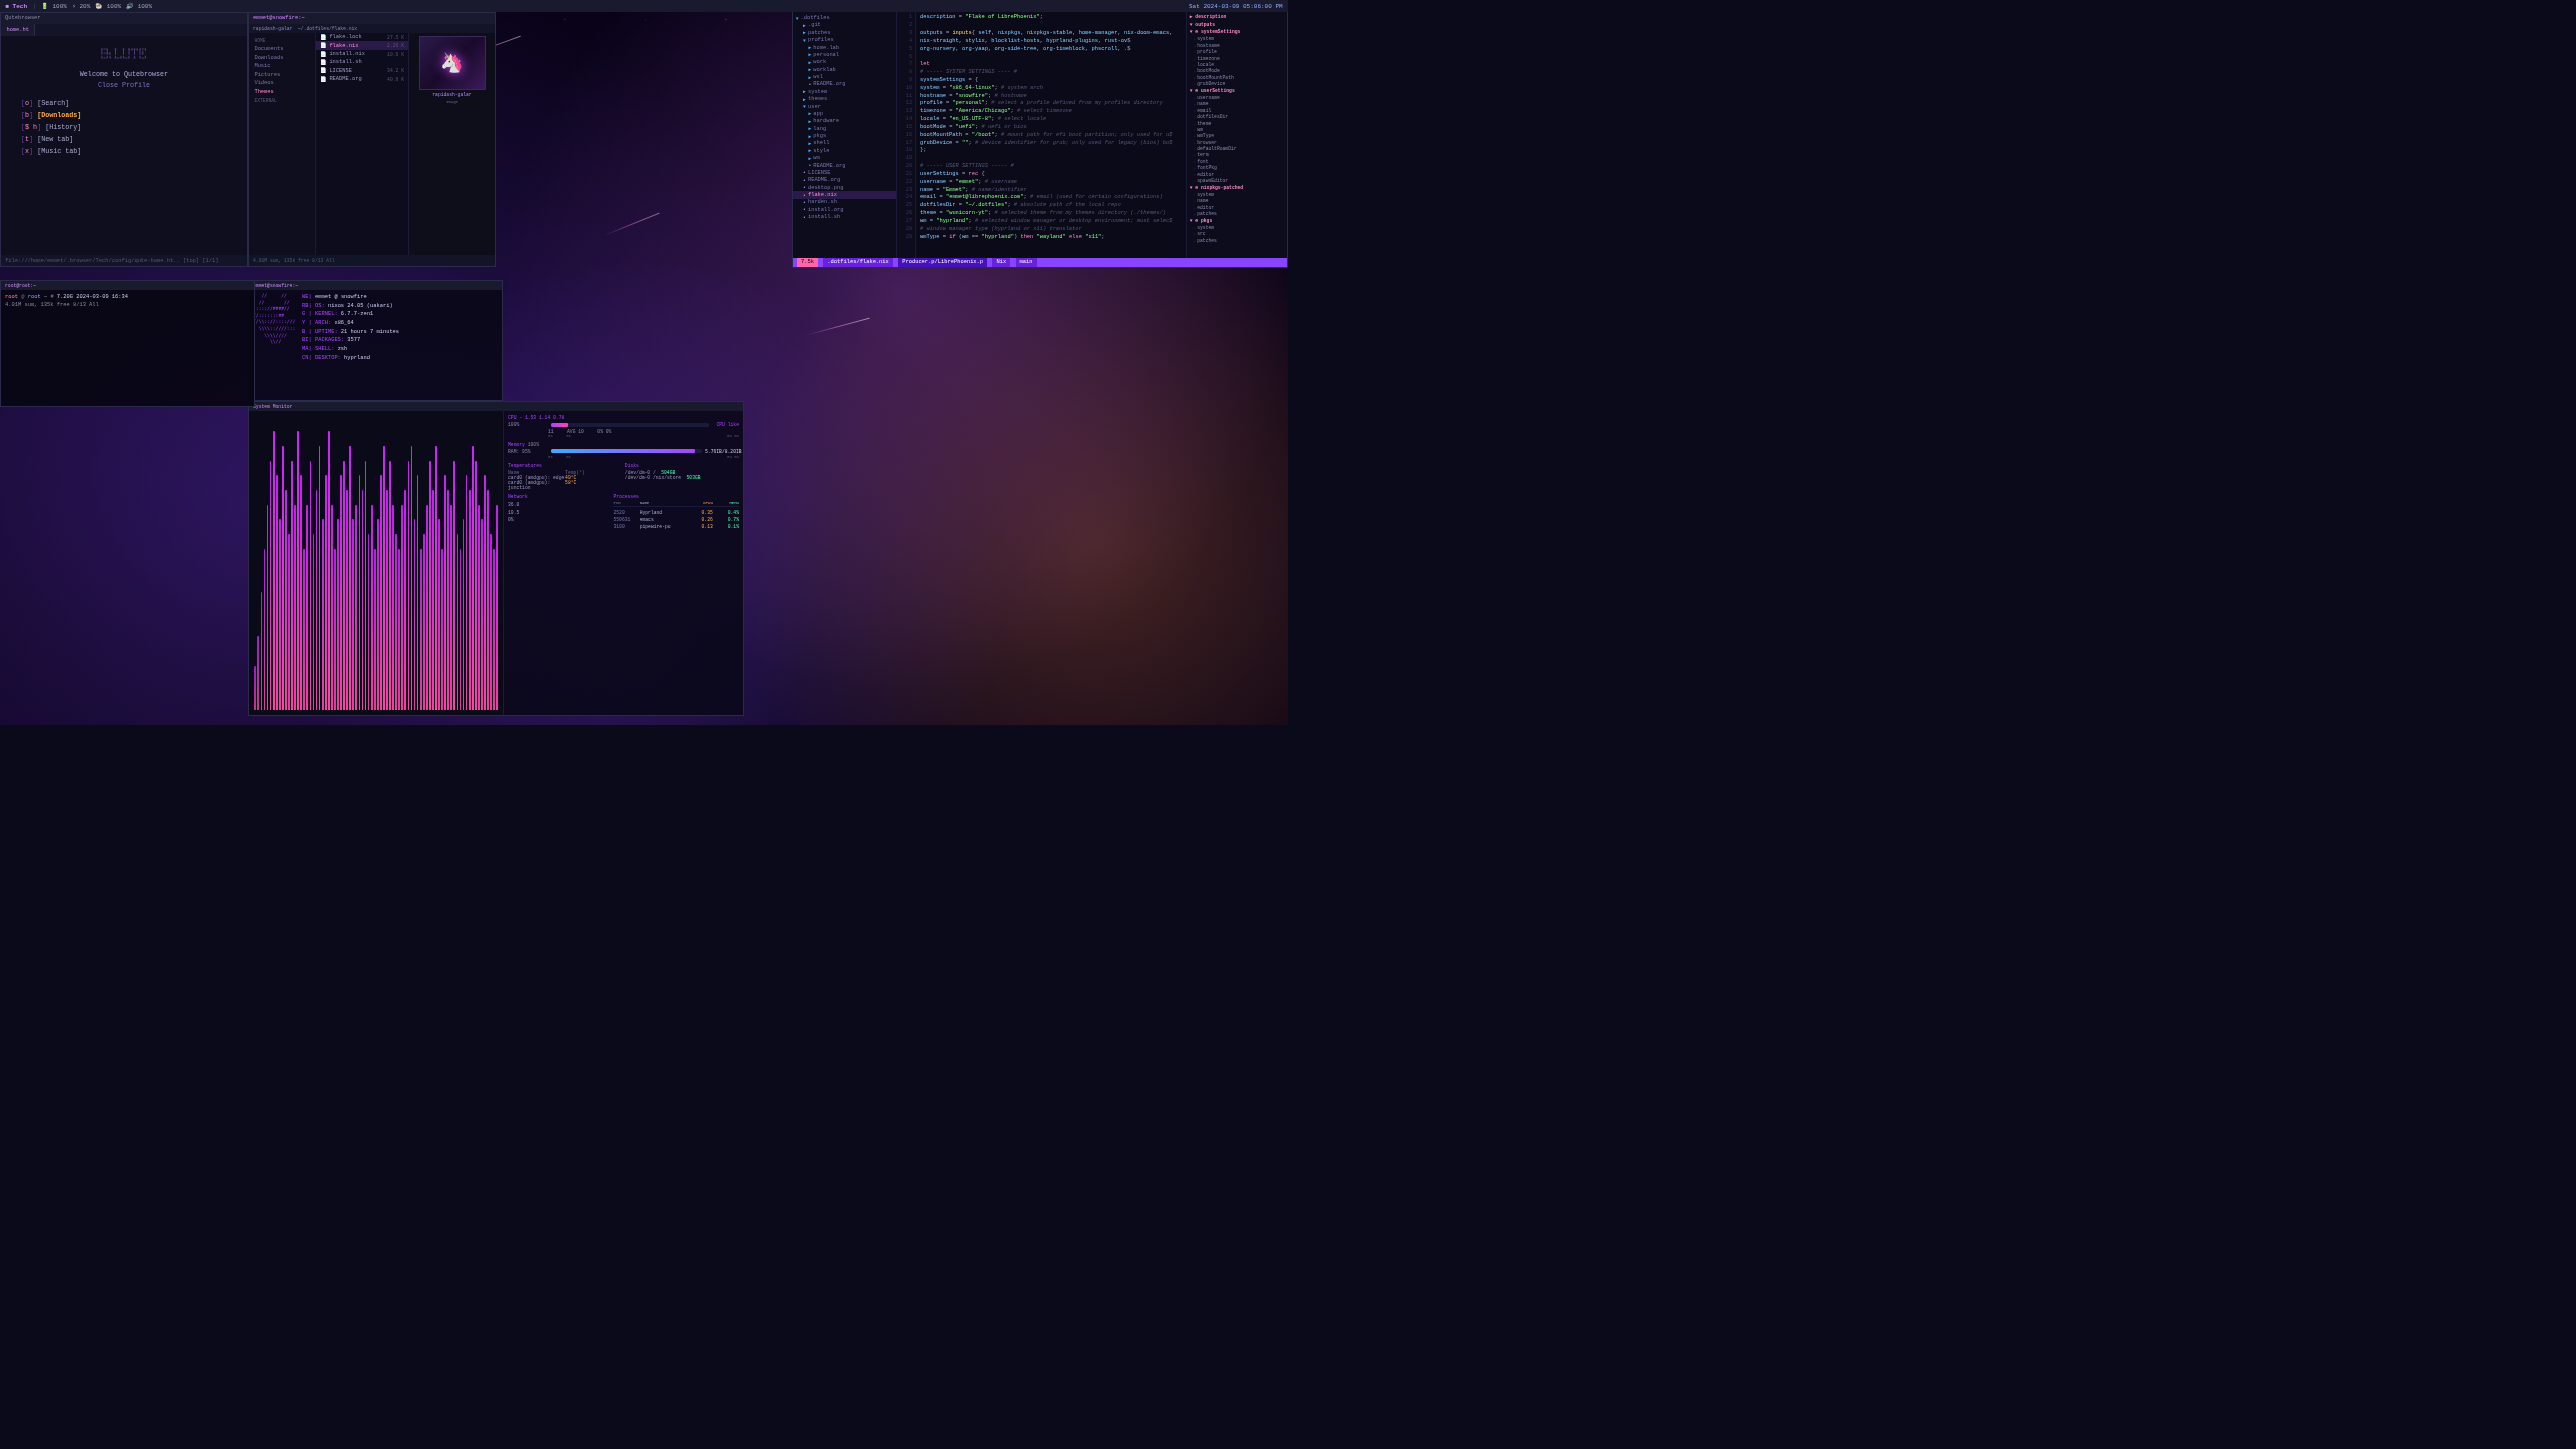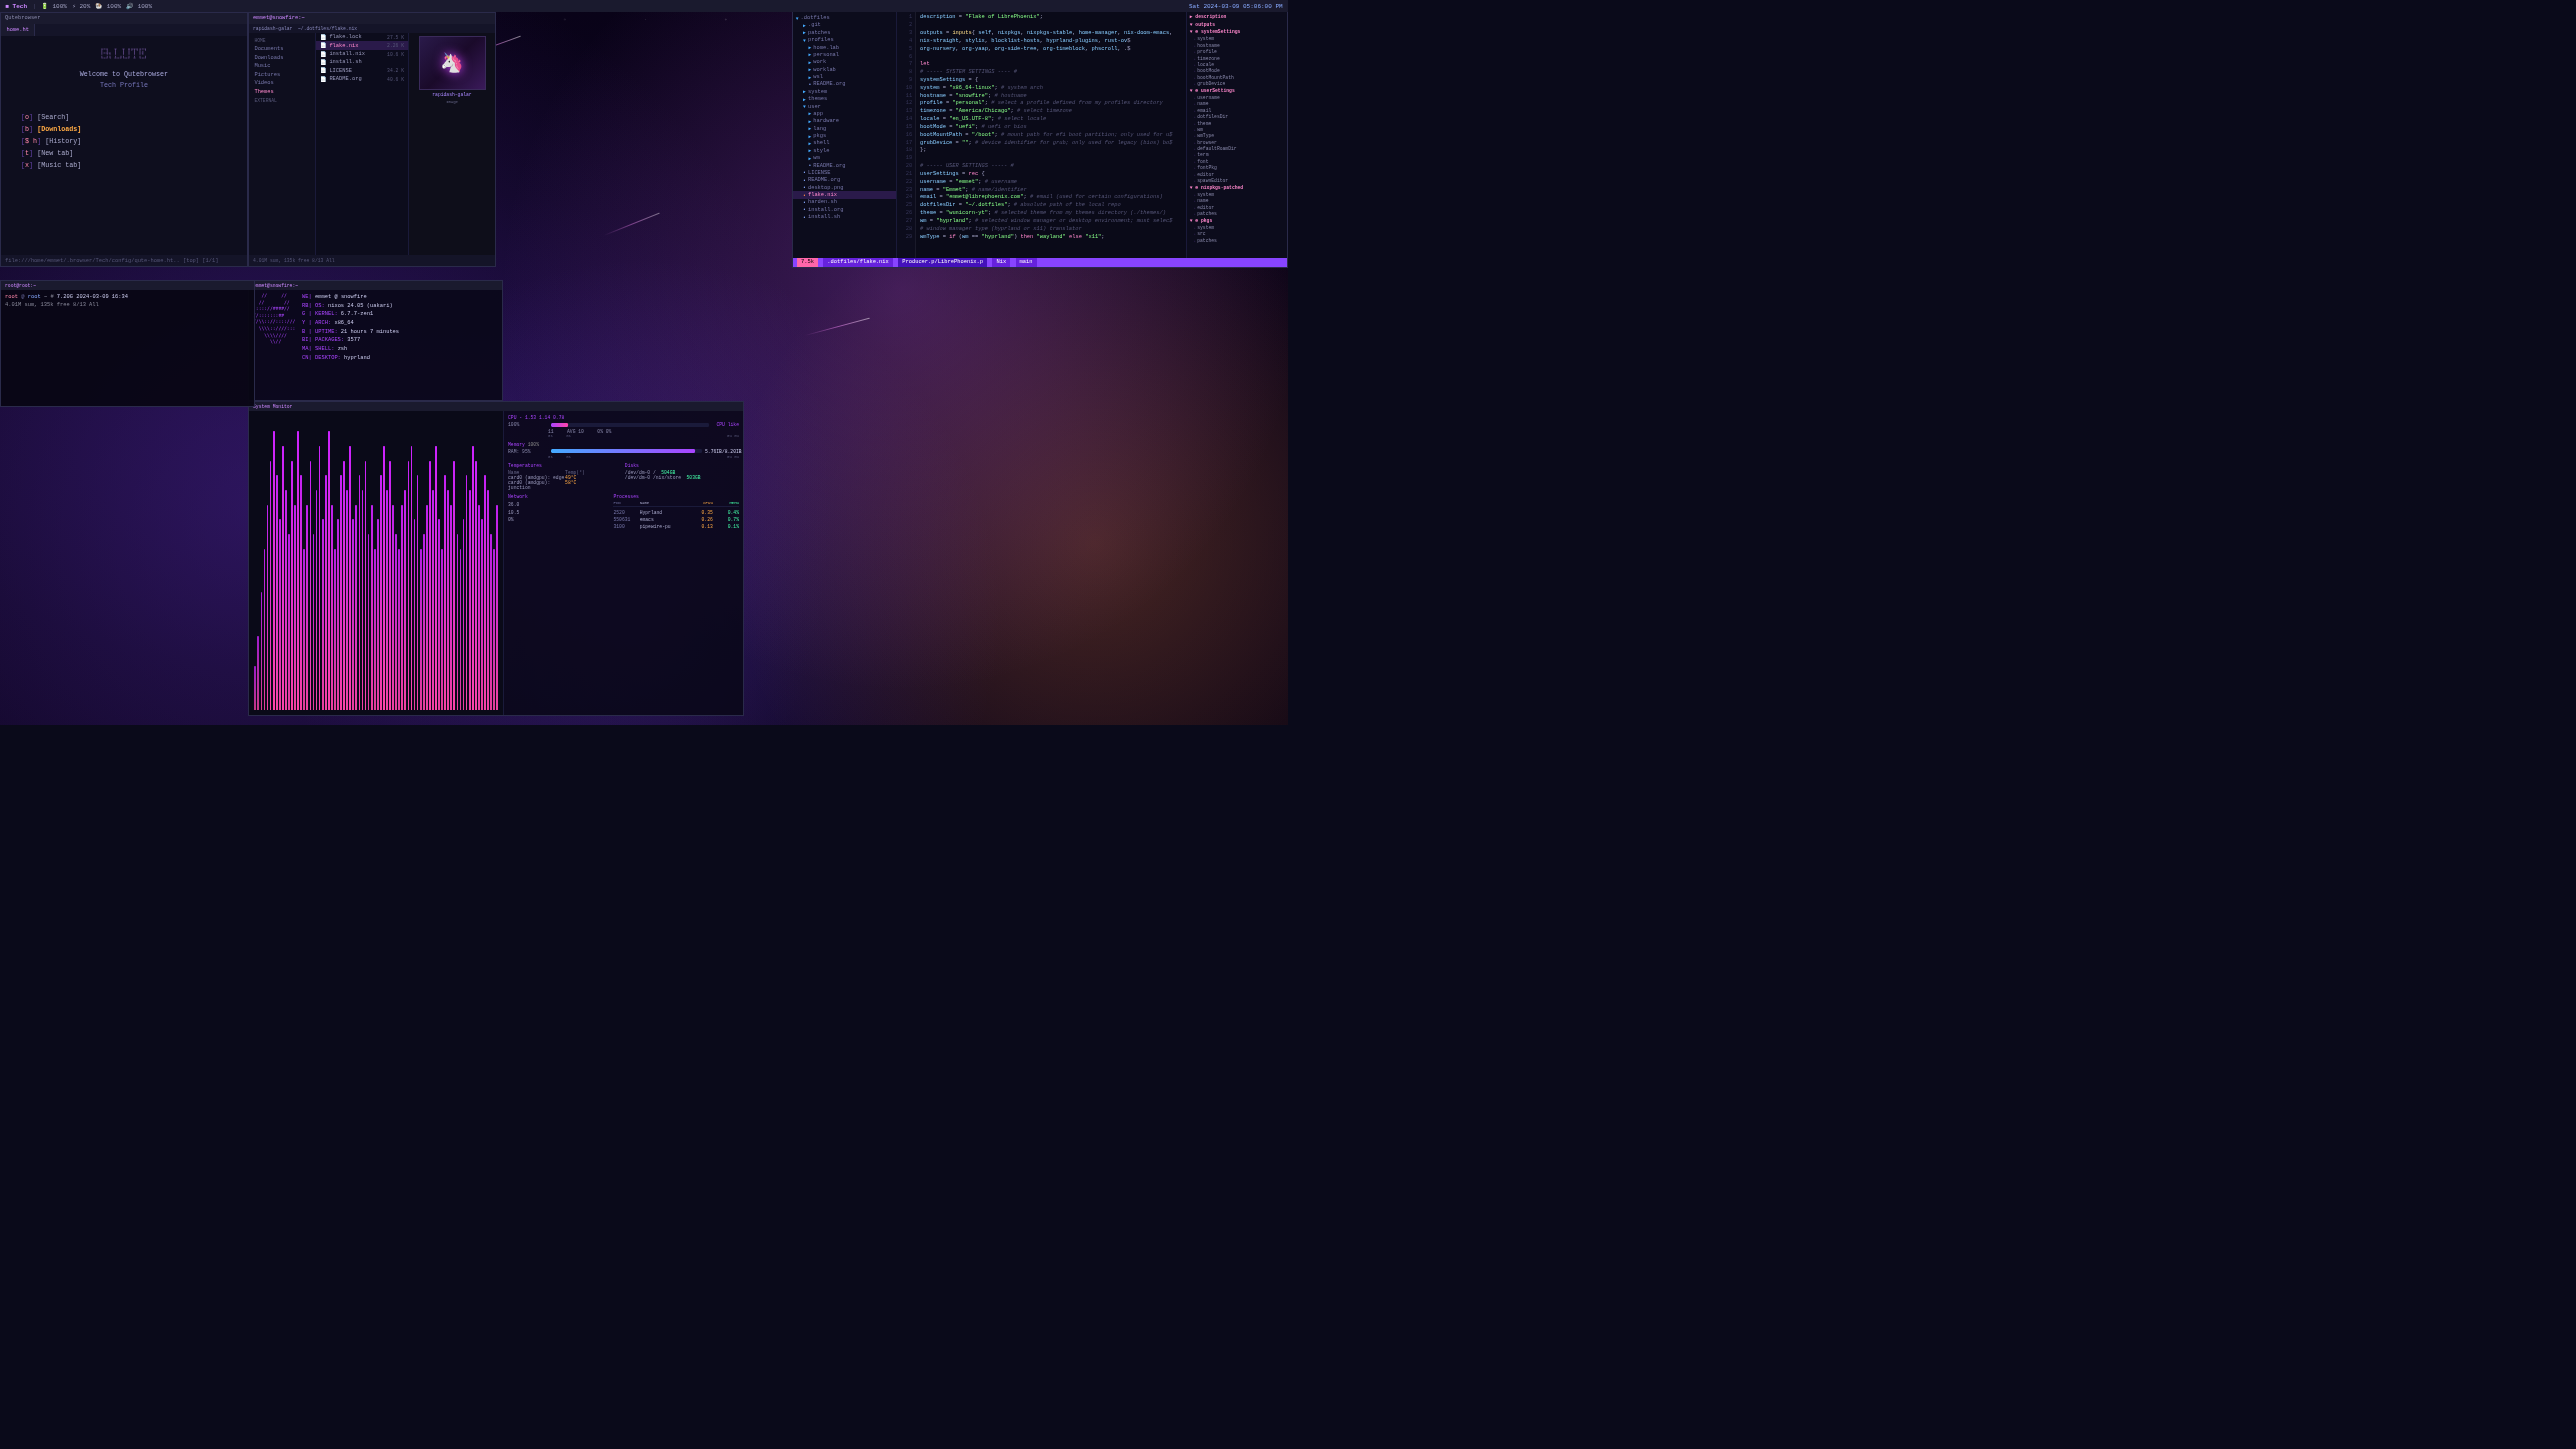--- a/index.html
+++ b/index.html
@@ -136,21 +136,20 @@
     .qute-profile {
       font-size: 6.7px;
       color: #7777bb;
       margin-bottom: 8px;
     }
     .qute-menu {
       width: 100%;
       font-size: 6.7px;
       line-height: 1.8;
       padding-left: 13.4px;
-      margin-top: 14px;
     }
     .qute-menu-item { color: #8888bb; }
     .qute-menu-item .bracket { color: #6644aa; }
     .qute-menu-item .key { color: #ff88aa; }
     .qute-menu-item .label { color: #aaaacc; }
     .qute-menu-item .label.active { color: #ffaa44; font-weight: bold; }
     .qute-statusbar {
       height: 10.7px;
       background: #141428;
       padding: 0 4px;
@@ -618,21 +617,21 @@
     <div class="qute-tab active">home.ht</div>
   </div>
   <div class="qute-content">
 
     <div class="ascii-logo">
 ╔═╗  ╦  ╦ ╦╔╦╗╔═╗
 ║═╬╗ ║  ║ ║ ║ ║╣
 ╚═╝╚ ╩═╝╚═╝ ╩ ╚═╝
     </div>
     <div class="qute-welcome">Welcome to Qutebrowser</div>
-    <div class="qute-profile">Tech Profile</div>
+    <div class="qute-profile">Close Profile</div>
     <div class="qute-menu">
       <div class="qute-menu-item">
         <span class="bracket">[</span><span class="key">o</span><span class="bracket">]</span>
         <span class="label"> [Search]</span>
       </div>
       <div class="qute-menu-item">
         <span class="bracket">[</span><span class="key">b</span><span class="bracket">]</span>
         <span class="label active"> [Downloads]</span>
       </div>
       <div class="qute-menu-item">

